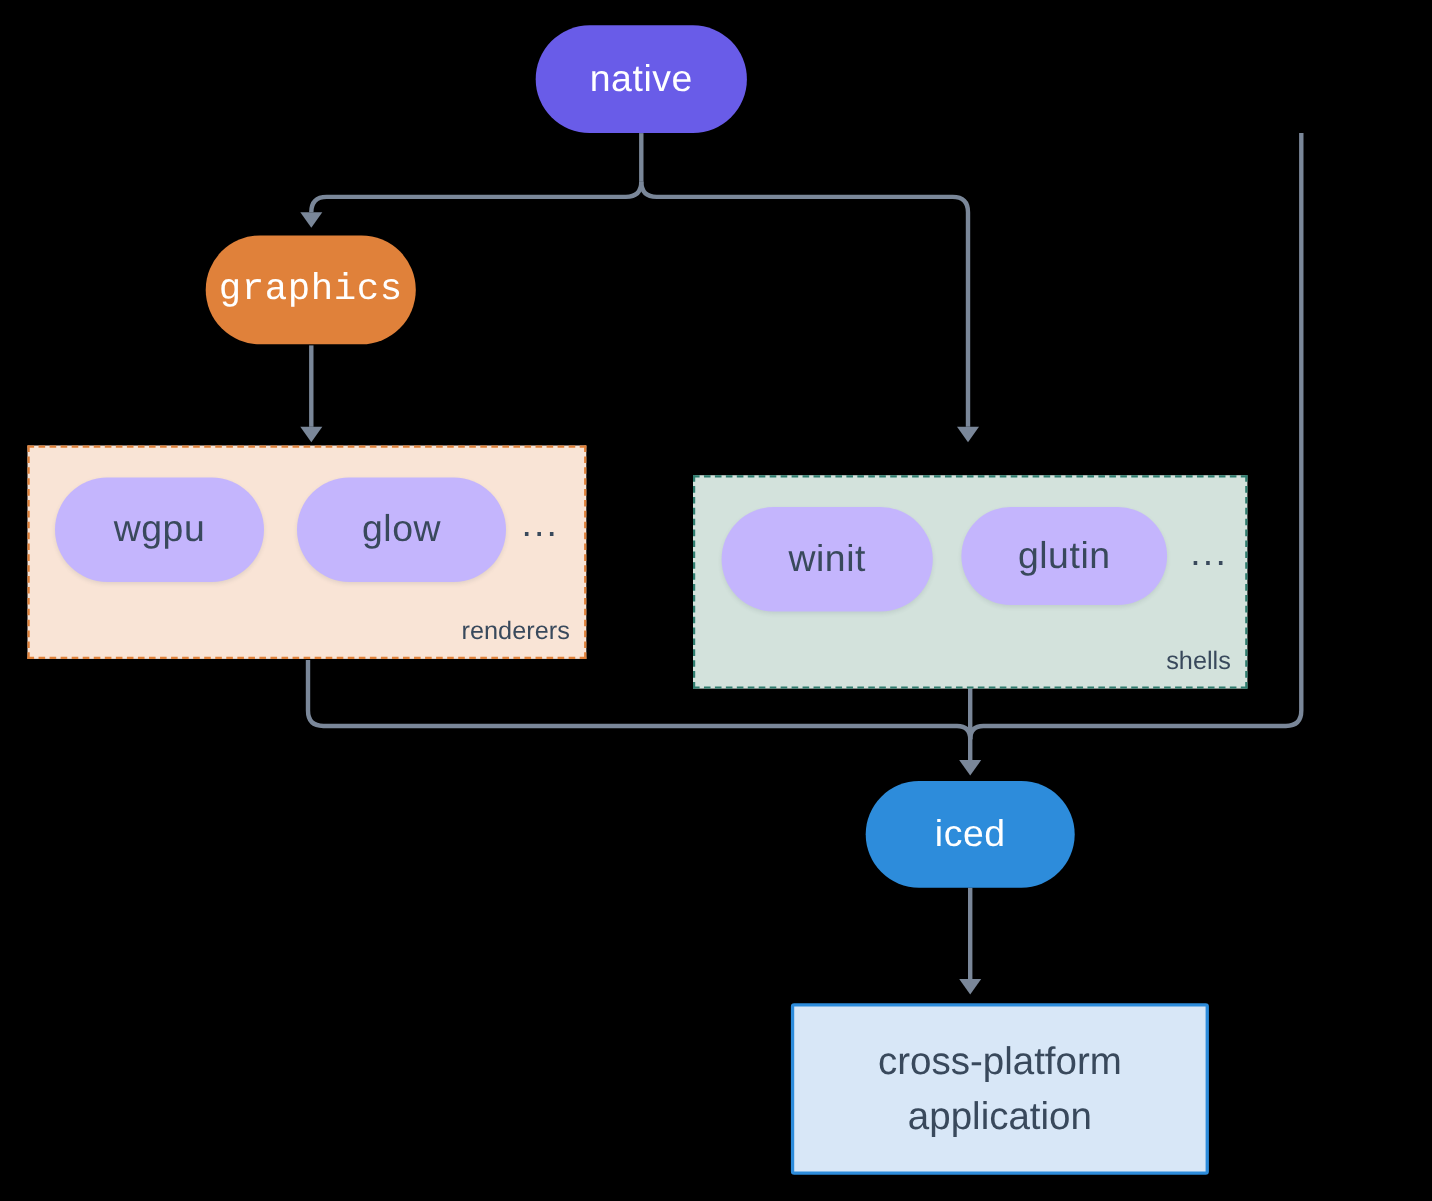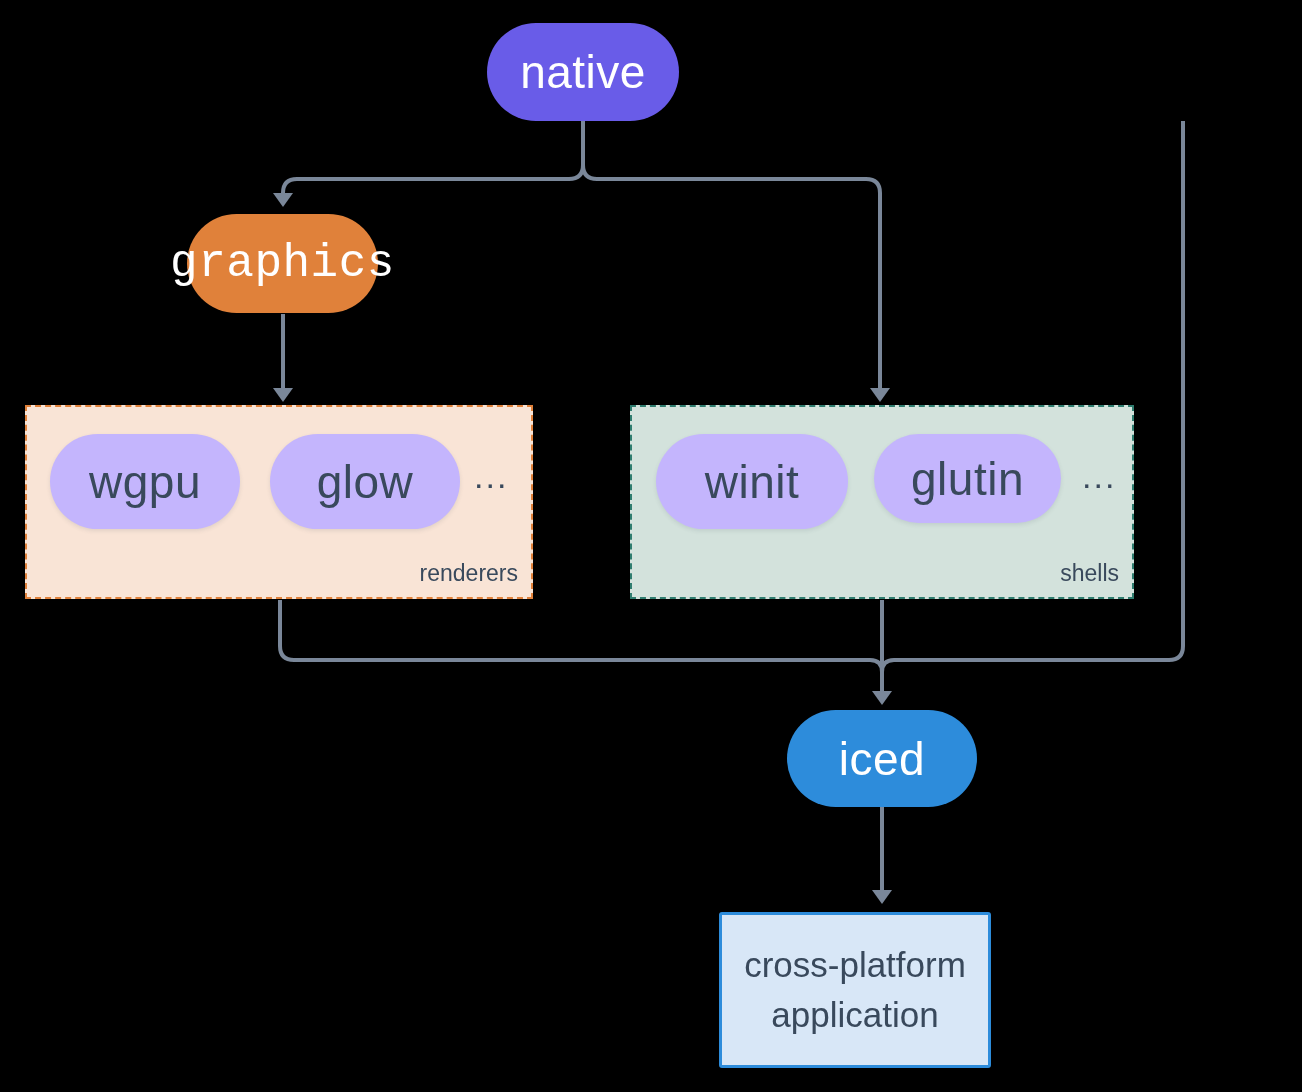--- a/index.html
+++ b/index.html
@@ -20,39 +20,40 @@
     left: 0; top: 0;
     width: 1302px; height: 1092px;
     pointer-events: none;
   }
   .pill {
     position: absolute;
     display: flex;
     align-items: center;
     justify-content: center;
     border-radius: 60px;
-    font-size: 46px;
+    font-size: 34px;
     letter-spacing: 0.5px;
   }
   .pill.purple { background: var(--c-purple, #695CE8); color: var(--c-pill_text, #fff); }
   .pill.orange { background: var(--c-orange, #E0813A); color: var(--c-pill_text, #fff); font-family: Liberation Mono, monospace; }
   .pill.blue   { background: var(--c-blue, #2D8CDB);   color: var(--c-pill_text, #fff); }
   .pill.white  { background: #c4b5fd; color: var(--c-ink, #39495C); }
 
   .group {
     position: absolute;
     box-sizing: border-box;
   }
   .group.renderers {
     background: var(--c-peach_fill, #F9E4D6);
     border: 2px dashed var(--c-orange, #E0813A);
   }
   .group.shells {
     background: var(--c-sage_fill, #D3E2DC);
     border: 2px dashed var(--c-teal_border, #2F7D6F);
+    margin-top: 27px;
   }
   .group .pill { box-shadow: 0 2px 4px rgba(60,70,90,0.12); }
   .ellipsis {
     position: absolute;
     font-size: 34px;
     color: var(--c-ink, #39495C);
     letter-spacing: 2px;
   }
   .group-label {
     position: absolute;
@@ -125,18 +126,18 @@
 
   <div class="group shells" style="left:630px; top:405px; width:504px; height:194px;">
     <div class="pill white" style="left:24px; top:27px; width:192px; height:95px;">winit</div>
     <div class="pill white" style="left:242px; top:27px; width:187px; height:89px;">glutin</div>
     <div class="ellipsis" style="left:450px; top:50px;">...</div>
     <div class="group-label">shells</div>
   </div>
 
   <div class="pill blue" style="left:787px; top:710px; width:190px; height:97px;">iced</div>
 
-  <div class="app-box" style="left:719px; top:912px; width:272px; height:156px;">
+  <div class="app-box" style="left:719px; top:912px; width:380px; height:156px;">
     <span>cross-platform</span>
     <span>application</span>
   </div>
 
 </div>
 
 </body></html>

